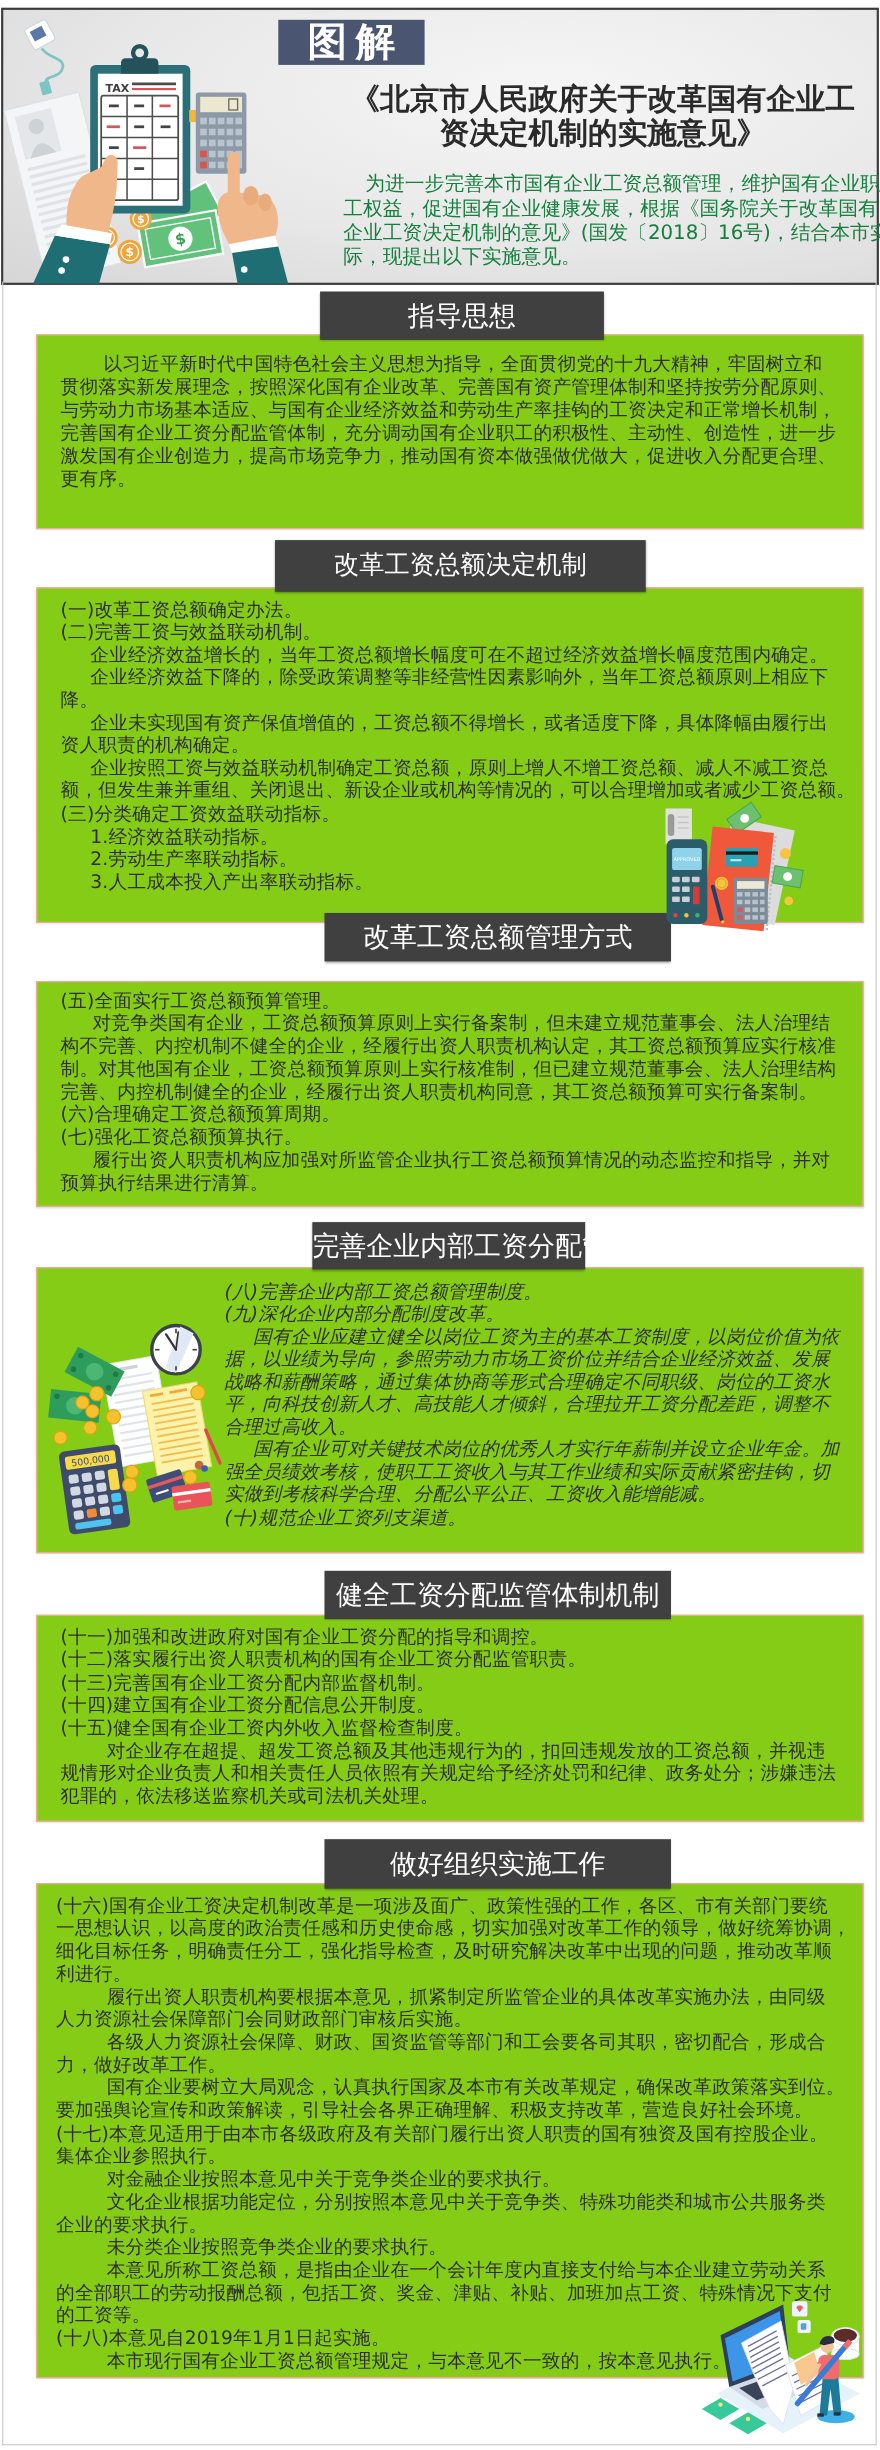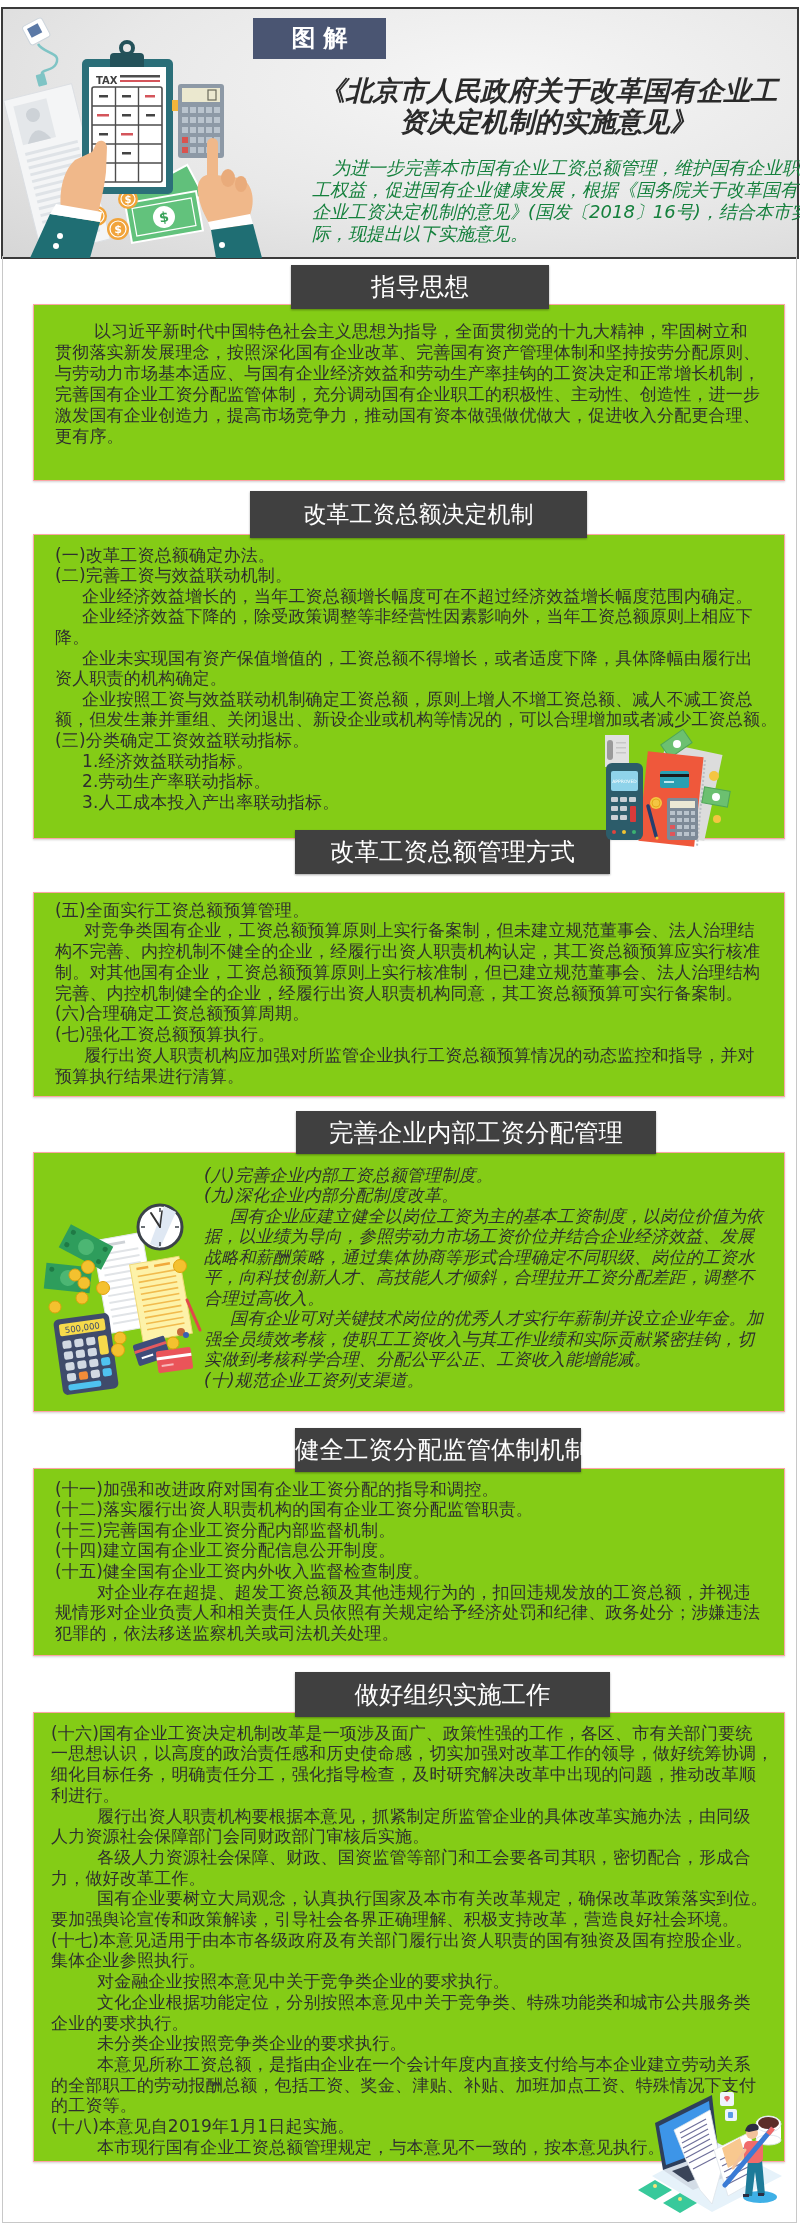--- a/index.html
+++ b/index.html
@@ -13,29 +13,29 @@
     position:absolute; left:2px; top:256px; width:795px; height:1967px;
     box-sizing:border-box; border:1.5px solid #c8c8c8; border-top:none;
   }
   .header {
     position:absolute; left:1px; top:7px; width:798px; height:252px;
     box-sizing:border-box; border:2px solid #3a3a3a;
     background:radial-gradient(ellipse at 62% 30%, #f6f6f6 0%, #e8e8e8 55%, #d6d6d6 100%);
   }
   .tag {
     position:absolute; left:253px; top:18px; width:133px; height:41px;
-    background:#4a5572; color:#ffffff; font-weight:bold; font-size:24px;
+    background:#4a5572; color:#ffffff; font-weight:bold; font-size:36px;
     line-height:41px; text-align:center; letter-spacing:8px; text-indent:8px;
     z-index:3;
   }
   .title {
     position:absolute; left:308px; top:75px; width:480px; text-align:center;
     font-size:27px; font-weight:bold; line-height:31px; color:#2a2a2a; z-index:3;
   }
-  .title div, .intro div { white-space:nowrap;font-style:italic; }
+  .title div, .intro div { white-space:nowrap; }
   .intro {
     position:absolute; left:312px; top:157px; width:470px;
     font-size:18px; line-height:22px; color:#15803d; z-index:3;
   }
   .intro .first { padding-left:20px; }
   .illus { position:absolute; z-index:4; overflow:visible; }
   .bar {
     position:absolute; height:44px; background:#404040; color:#ffffff;
     font-size:24.5px; line-height:44px; text-align:center; z-index:2;
     box-shadow:0 1px 2px rgba(0,0,0,0.35); white-space:nowrap;
@@ -312,21 +312,21 @@
   <div class="ln ind">对竞争类国有企业，工资总额预算原则上实行备案制，但未建立规范董事会、法人治理结</div>
   <div class="ln">构不完善、内控机制不健全的企业，经履行出资人职责机构认定，其工资总额预算应实行核准</div>
   <div class="ln">制。对其他国有企业，工资总额预算原则上实行核准制，但已建立规范董事会、法人治理结构</div>
   <div class="ln">完善、内控机制健全的企业，经履行出资人职责机构同意，其工资总额预算可实行备案制。</div>
   <div class="ln">(六)合理确定工资总额预算周期。</div>
   <div class="ln">(七)强化工资总额预算执行。</div>
   <div class="ln ind">履行出资人职责机构应加强对所监管企业执行工资总额预算情况的动态监控和指导，并对</div>
   <div class="ln">预算执行结果进行清算。</div>
 </div>
 
-<div class="bar" style="left:296px;top:1111px;width:360px;height:43px;line-height:43px;">完善企业内部工资分配管理</div>
+<div class="bar" style="left:284px;top:1111px;width:248px;height:43px;line-height:43px;">完善企业内部工资分配管理</div>
 <div class="box" style="top:1152px;height:260px;padding-top:11.7px;padding-left:170px;line-height:20.5px;font-style:italic;--ind:26px;">
   <div class="ln">(八)完善企业内部工资总额管理制度。</div>
   <div class="ln">(九)深化企业内部分配制度改革。</div>
   <div class="ln ind">国有企业应建立健全以岗位工资为主的基本工资制度，以岗位价值为依</div>
   <div class="ln">据，以业绩为导向，参照劳动力市场工资价位并结合企业经济效益、发展</div>
   <div class="ln">战略和薪酬策略，通过集体协商等形式合理确定不同职级、岗位的工资水</div>
   <div class="ln">平，向科技创新人才、高技能人才倾斜，合理拉开工资分配差距，调整不</div>
   <div class="ln">合理过高收入。</div>
   <div class="ln ind">国有企业可对关键技术岗位的优秀人才实行年薪制并设立企业年金。加</div>
   <div class="ln">强全员绩效考核，使职工工资收入与其工作业绩和实际贡献紧密挂钩，切</div>
@@ -444,21 +444,21 @@
     <circle cx="103" cy="1288" r="6.5"></circle>
       <circle cx="82" cy="1298" r="6"></circle>
       <circle cx="55" cy="1307" r="6"></circle>
     <circle cx="180" cy="1266" r="6.5"></circle>
       <circle cx="120" cy="1338" r="6"></circle>
       <circle cx="118" cy="1350" r="6.5"></circle>
     <circle cx="173" cy="1343" r="6"></circle>
   </g>
 </svg>
 
-<div class="bar" style="left:295px;top:1428px;width:286px;">健全工资分配监管体制机制</div>
+<div class="bar" style="left:295px;top:1428px;width:315px;">健全工资分配监管体制机制</div>
 <div class="box" style="top:1468px;height:188px;padding-top:9.7px;line-height:20.6px;--ind:42px;">
   <div class="ln">(十一)加强和改进政府对国有企业工资分配的指导和调控。</div>
   <div class="ln">(十二)落实履行出资人职责机构的国有企业工资分配监管职责。</div>
   <div class="ln">(十三)完善国有企业工资分配内部监督机制。</div>
   <div class="ln">(十四)建立国有企业工资分配信息公开制度。</div>
   <div class="ln">(十五)健全国有企业工资内外收入监督检查制度。</div>
   <div class="ln ind">对企业存在超提、超发工资总额及其他违规行为的，扣回违规发放的工资总额，并视违</div>
   <div class="ln">规情形对企业负责人和相关责任人员依照有关规定给予经济处罚和纪律、政务处分；涉嫌违法</div>
   <div class="ln">犯罪的，依法移送监察机关或司法机关处理。</div>
 </div>

